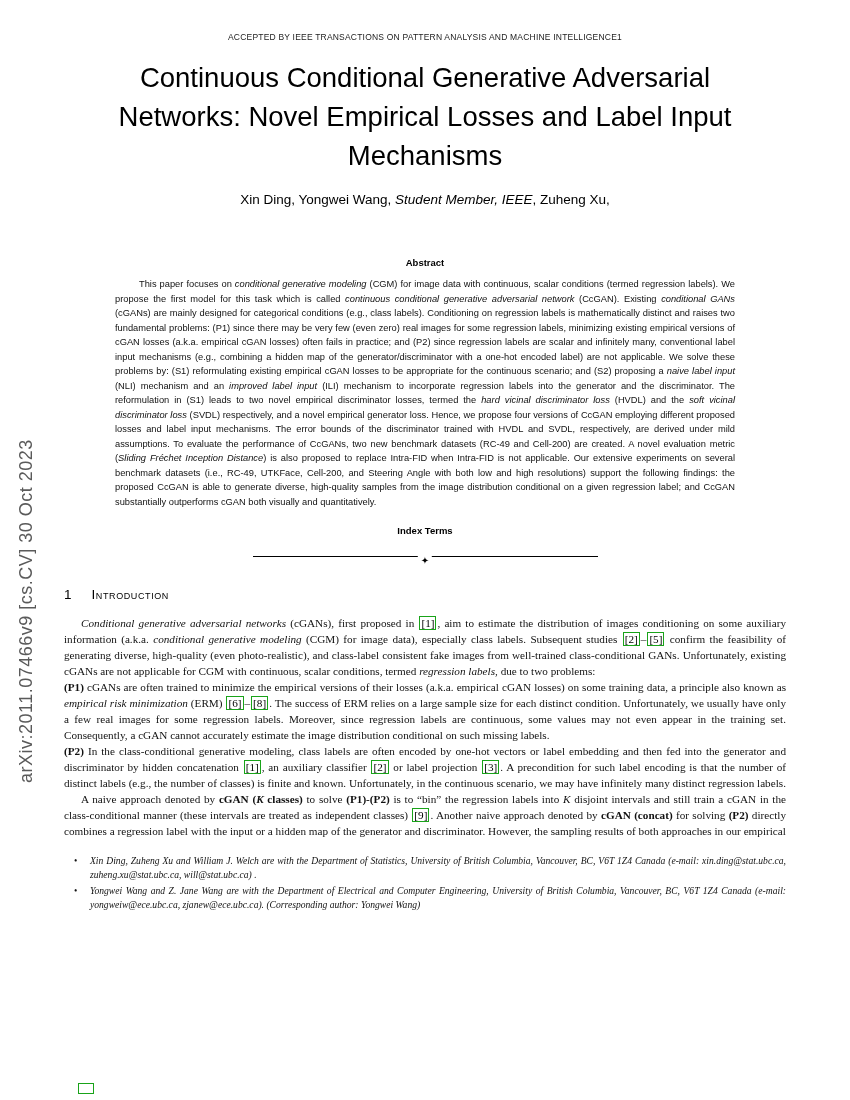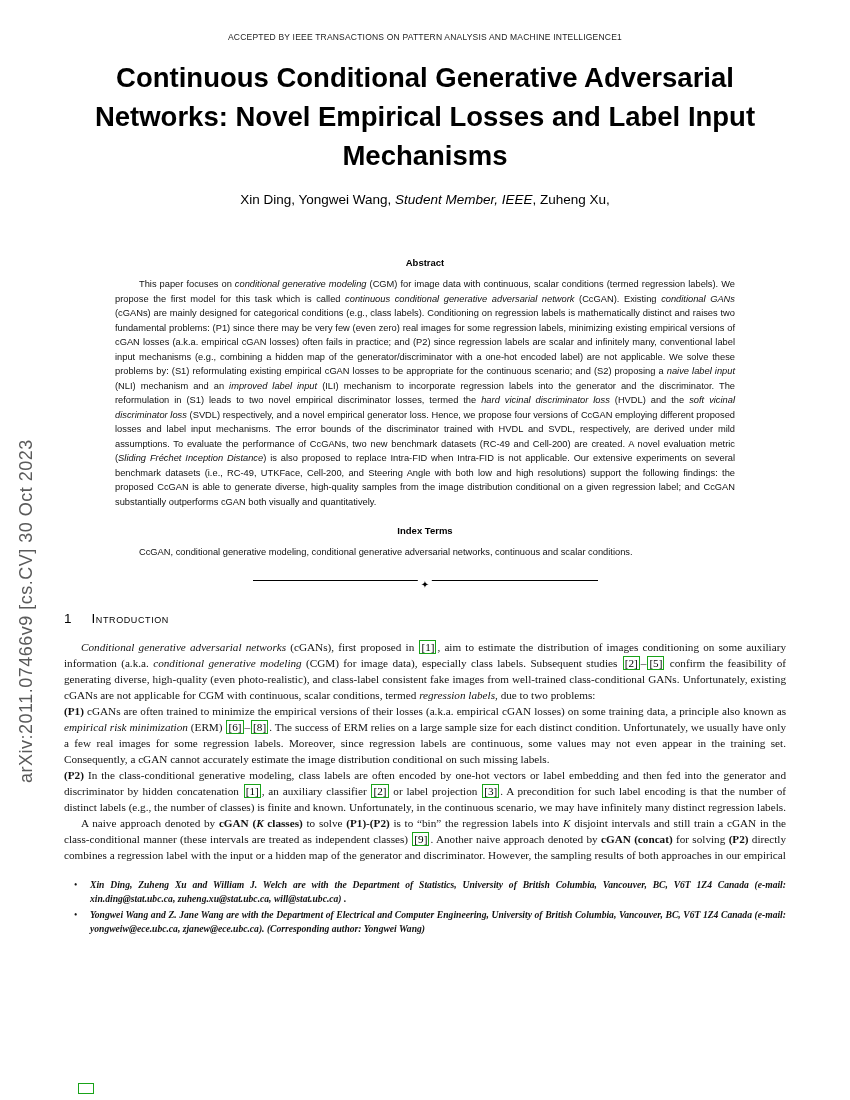--- a/index.html
+++ b/index.html
@@ -32,21 +32,21 @@
     font-size:8.5px;color:#222;
     letter-spacing:0.2px;
   }
   .paper-title{
     margin:16px auto 0;
     width:700px;
     text-align:center;
     font-family:"Liberation Sans",sans-serif;
     font-size:27.5px;
     line-height:1.42;
-    font-weight:700;
+    font-weight:400;
     color:#000;
   }
   .authors{
     margin-top:15px;
     text-align:center;
     font-family:"Liberation Sans",sans-serif;
     font-size:13.5px;
     line-height:1.55;
     color:#000;
   }
@@ -124,21 +124,21 @@
     color:#111;
   }
   .footnote-item{
     display:flex;
     margin:0 0 2px 10px;
   }
   .footnote-item .bullet{
     width:16px;flex:0 0 16px;
     font-style:normal;
   }
-  .footnote-item .fn-text{flex:1;text-align:justify;font-weight:bold;}
+  .footnote-item .fn-text{flex:1;text-align:justify;}
   .license-box{
     position:absolute;
     left:78px;bottom:6px;
     width:14px;height:9px;
     border:1px solid #19a319;
   }
 </style>
 </head>
 <body>
 
@@ -158,21 +158,20 @@
       <div><span>Xin Ding, Yongwei Wang, </span><span class="seg-i">Student Member, IEEE</span><span>, Zuheng Xu,</span></div>
     </div>
 
     <div class="abstract-wrap">
       <div class="abstract-heading">Abstract</div>
       <div class="abstract-text"><span>This paper focuses on </span><span class="seg-i">conditional generative modeling</span><span> (CGM) for image data with continuous, scalar conditions (termed regression labels). We propose the first model for this task which is called </span><span class="seg-i">continuous conditional generative adversarial network</span><span> (CcGAN). Existing </span><span class="seg-i">conditional GANs</span><span> (cGANs) are mainly designed for categorical conditions (e.g., class labels). Conditioning on regression labels is mathematically distinct and raises two fundamental problems: (P1) since there may be very few (even zero) real images for some regression labels, minimizing existing empirical versions of cGAN losses (a.k.a. empirical cGAN losses) often fails in practice; and (P2) since regression labels are scalar and infinitely many, conventional label input mechanisms (e.g., combining a hidden map of the generator/discriminator with a one-hot encoded label) are not applicable. We solve these problems by: (S1) reformulating existing empirical cGAN losses to be appropriate for the continuous scenario; and (S2) proposing a </span><span class="seg-i">naive label input</span><span> (NLI) mechanism and an </span><span class="seg-i">improved label input</span><span> (ILI) mechanism to incorporate regression labels into the generator and the discriminator. The reformulation in (S1) leads to two novel empirical discriminator losses, termed the </span><span class="seg-i">hard vicinal discriminator loss</span><span> (HVDL) and the </span><span class="seg-i">soft vicinal discriminator loss</span><span> (SVDL) respectively, and a novel empirical generator loss. Hence, we propose four versions of CcGAN employing different proposed losses and label input mechanisms. The error bounds of the discriminator trained with HVDL and SVDL, respectively, are derived under mild assumptions. To evaluate the performance of CcGANs, two new benchmark datasets (RC-49 and Cell-200) are created. A novel evaluation metric (</span><span class="seg-i">Sliding Fréchet Inception Distance</span><span>) is also proposed to replace Intra-FID when Intra-FID is not applicable. Our extensive experiments on several benchmark datasets (i.e., RC-49, UTKFace, Cell-200, and Steering Angle with both low and high resolutions) support the following findings: the proposed CcGAN is able to generate diverse, high-quality samples from the image distribution conditional on a given regression label; and CcGAN substantially outperforms cGAN both visually and quantitatively.</span></div>
     </div>
 
     <div class="index-wrap">
       <div class="index-heading">Index Terms</div>
-      <div class="index-text">CcGAN, conditional generative modeling, conditional generative adversarial networks, continuous and scalar conditions.</div>
     </div>
 
     <div class="separator">
       <span class="diamond">✦</span>
     </div>
 
     <div class="section-heading">
       <span class="sec-num">1</span>
       <span class="sec-title">Introduction</span>
     </div>

